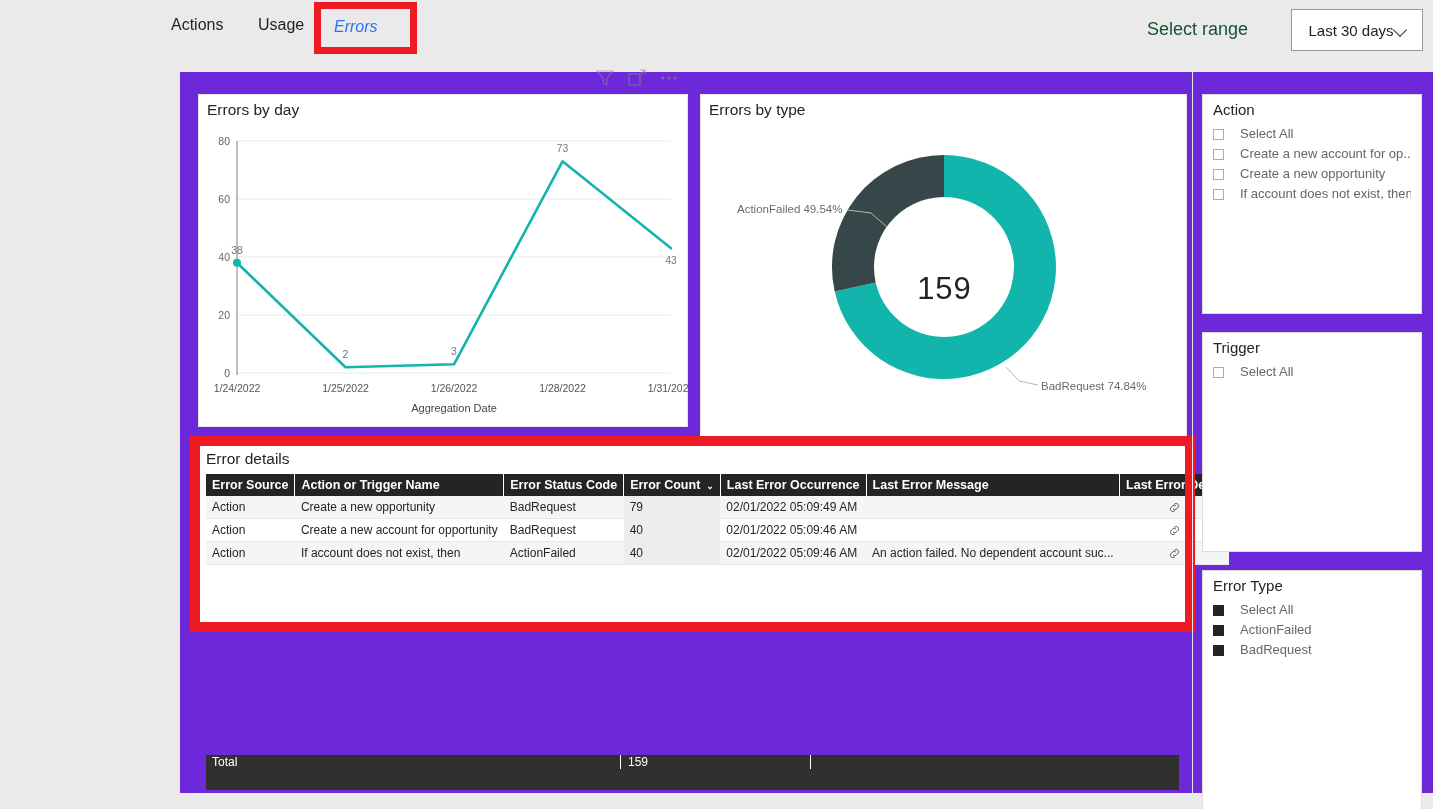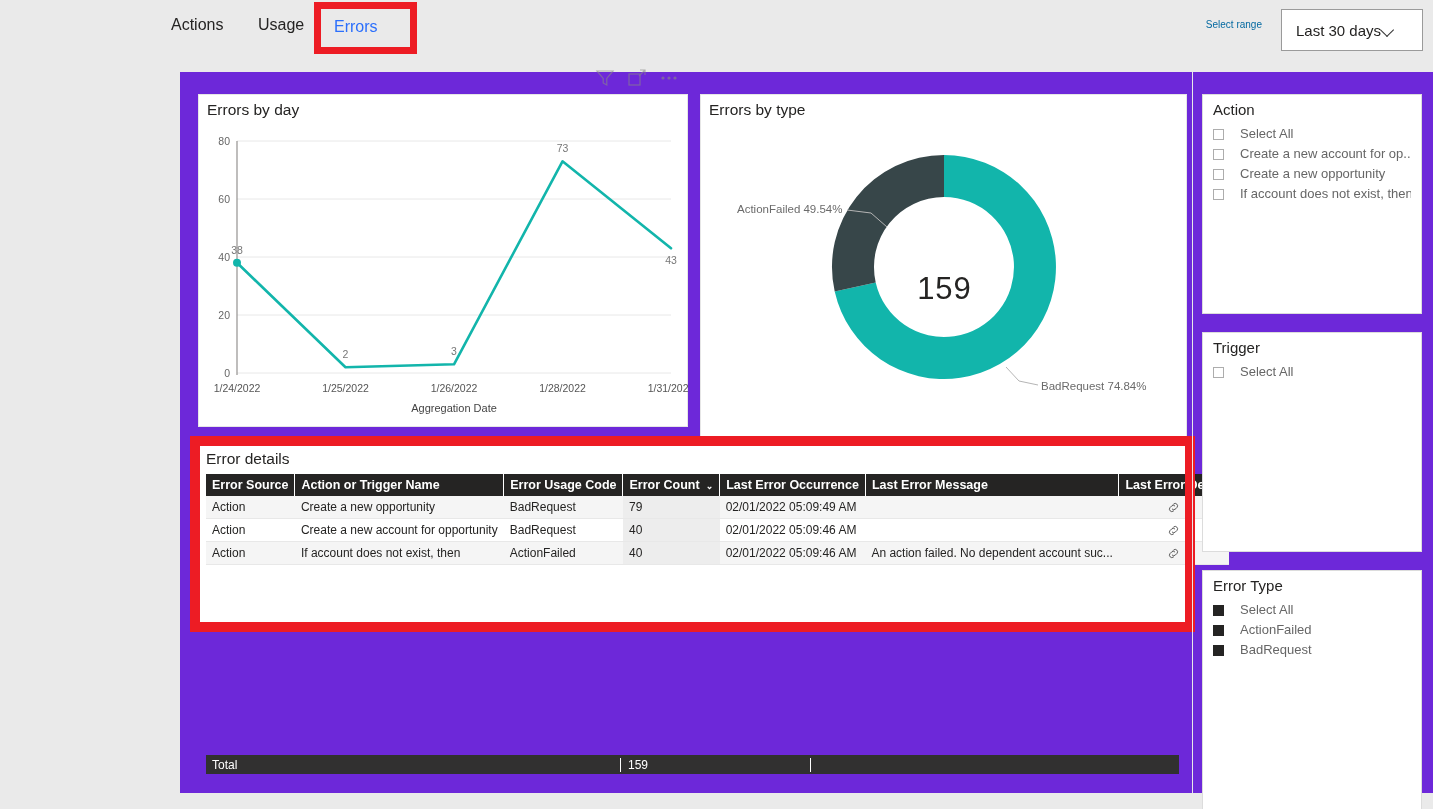--- a/index.html
+++ b/index.html
@@ -15,41 +15,41 @@
   
   #topbar {
     position: absolute; left: 0; top: 0; width: 1433px; height: 58px;
     background: #eaeaea;
   }
   .tab {
     position: absolute; top: 16px;
     font-size: 16px; color: #252423; cursor: pointer;
     white-space: nowrap;
   }
-  .tab.active { color: #2b6ffc; }
+  .tab.active { color: #2b6ffc; font-style: italic; }
   #tab-actions { left: 171px; }
   #tab-usage   { left: 258px; }
   #tab-errors  { left: 334px; top: 18px; }
 
   #errors-highlight {
     position: absolute; left: 314px; top: 2px;
     width: 103px; height: 52px;
     border: 7px solid #ed1c24;
     background: #eaeaea;
   }
 
   #select-range-label {
-    position: absolute; right: 171px; top: 19px;
-    font-size: 10px; color: #0369a1; white-space: nowrap;
+    position: absolute; right: 185px; top: 19px;
+    font-size: 18px; color: #14532d; white-space: nowrap;
   }
   #range-dropdown {
     position: absolute; right: 10px; top: 9px;
-    width: 142px; height: 42px;
+    width: 132px; height: 42px;
     background: #ffffff; border: 1px solid #9a9a9a;
-    display: flex; align-items: center; justify-content: flex-start;
+    display: flex; align-items: center; justify-content: center;
     padding: 0 12px 0 14px; cursor: pointer;
   }
   #range-dropdown .val { font-size: 15px; color: #201f1e; }
   .chev { width: 14px; height: 14px; position: relative; }
   .chev::before {
     content: ""; position: absolute; left: 1px; top: 2px;
     width: 9px; height: 9px;
     border-right: 1.6px solid #333; border-bottom: 1.6px solid #333;
     transform: rotate(45deg);
   }
@@ -131,23 +131,23 @@
     overflow: hidden; text-overflow: ellipsis;
   }
   table.pbi tbody tr:nth-child(odd) td  { background: #f5f5f5; }
   table.pbi tbody tr:nth-child(even) td { background: #ffffff; }
   td.numcol { background: #ededed !important; }
   .col-sort { display: inline-block; margin-left: 6px; font-size: 9px; }
   .link-icon { display: block; text-align: center; color: #555; font-size: 13px; cursor: pointer; }
 
   #total-row {
     position: absolute; left: 26px; top: 683px;
-    width: 973px; height: 19px;
+    width: 973px; height: 35px;
     background: #313030; color: #ffffff; font-size: 12px;
-    display: flex; align-items: center;
+    display: flex; align-items: flex-start;
   }
   #total-row .t-label { width: 415px; padding-left: 6px; border-right: 1px solid #fff; }
   #total-row .t-value { width: 190px; padding-left: 7px; border-right: 1px solid #fff; }
   #total-row .t-rest  { flex: 1; }
 
   
   #filter-rail {
     position: absolute; left: 1022px; top: 22px; width: 220px;
   }
   .filter-card {
@@ -260,21 +260,21 @@
   </div>
 
   <div id="table-accent"></div>
   <div class="card" id="card-table">
     <div class="card-title">Error details</div>
     <table class="pbi">
       <thead>
         <tr>
           <th style="width:96px">Error Source</th>
           <th style="width:197px">Action or Trigger Name</th>
-          <th style="width:117px">Error Usage Code</th>
+          <th style="width:117px">Error Status Code</th>
           <th style="width:90px">
             <span>Error Count</span><span class="col-sort">⌄</span>
           </th>
           <th style="width:134px">Last Error Occurrence</th>
           <th style="width:229px">Last Error Message</th>
           <th style="width:104px">Last Error Detail</th>
         </tr>
       </thead>
       <tbody>
         <tr>

